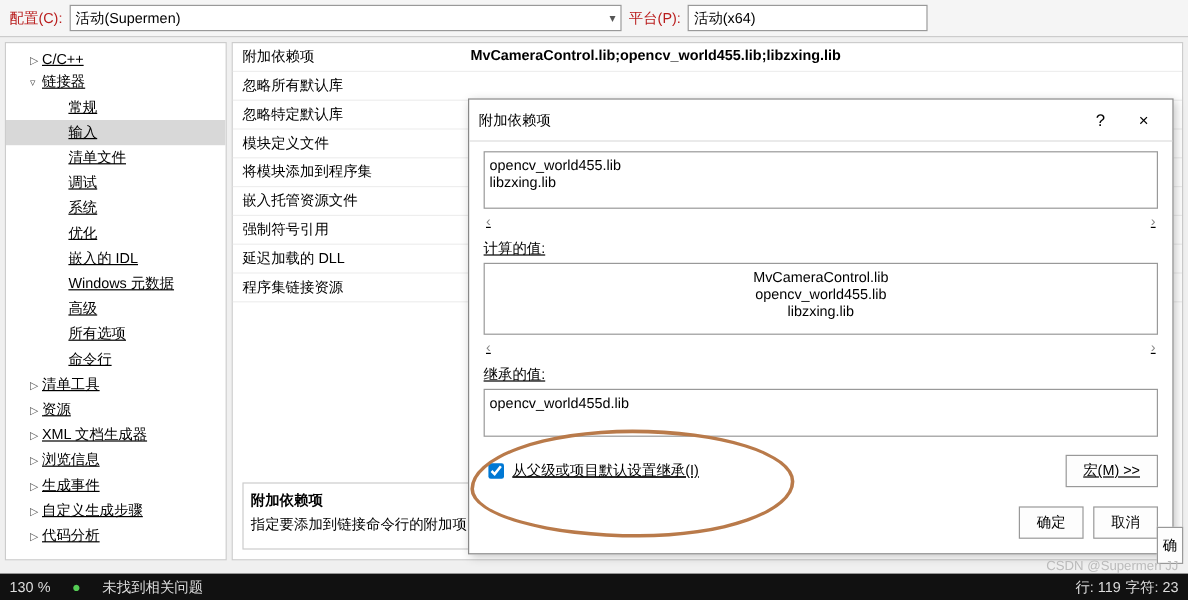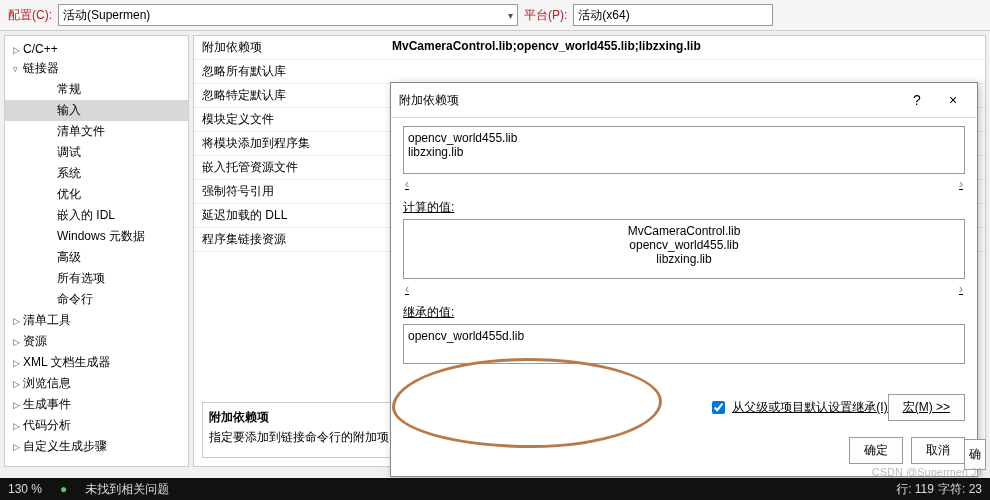--- a/index.html
+++ b/index.html
@@ -7,21 +7,21 @@
 
 .top-bar { display: flex; align-items: center; padding: 4px 8px; background: #f5f5f5; border-bottom: 1px solid #ccc; gap: 6px; }
 .top-bar label { color: #b91c1c; }
 .top-bar select, .top-bar .sel { border: 1px solid #999; background: #fff; padding: 2px 4px; height: 22px; }
 .sel-wide { flex: 1; max-width: 460px; display: flex; align-items: center; justify-content: space-between; }
 .sel-mid { width: 200px; display: flex; }
 .chev { font-size: 10px; color: #555; }
 
 .main { display: flex; height: 440px; }
 .tree { width: 185px; background: #fff; border: 1px solid #ccc; margin: 4px 0 4px 4px; padding: 4px 0; overflow: hidden; }
-.tree-item { padding: 2px 0 2px 8px; cursor: default; white-space: nowrap; }
+.tree-item { padding: 2px 0 2px 20px; cursor: default; white-space: nowrap; text-decoration: underline; }
 .tree-item.l2 { padding-left: 52px; }
 .tree-item.selected { background: #d8d8d8; }
 .tree-item .arr { display: inline-block; width: 10px; color: #555; font-size: 9px; }
 
 .content { flex: 1; margin: 4px; background: #fff; border: 1px solid #ccc; position: relative; }
 .prop-row { display: flex; border-bottom: 1px solid #eee; }
 .prop-label { width: 190px; padding: 3px 8px; }
 .prop-value { flex: 1; padding: 3px 8px; font-weight: bold; }
 .desc-box { position: absolute; bottom: 8px; left: 8px; right: 8px; border: 1px solid #ccc; padding: 6px; height: 56px; }
 .desc-box .title { font-weight: bold; margin-bottom: 3px; }
@@ -30,21 +30,21 @@
 .dlg-title { display: flex; justify-content: space-between; align-items: center; padding: 6px 8px; border-bottom: 1px solid #ddd; }
 .dlg-title-text { font-size: 12px; }
 .dlg-btns { display: flex; gap: 4px; }
 .dlg-btn { width: 32px; height: 22px; display: flex; align-items: center; justify-content: center; border: none; background: transparent; cursor: pointer; font-size: 14px; }
 .dlg-body { padding: 8px 12px; text-decoration: underline; }
 .dlg-textarea { width: 100%; border: 1px solid #999; background: #fff; padding: 4px; font-family: "Segoe UI", sans-serif; resize: none; overflow: auto; }
 .ta1 { height: 48px; }
 .ta2 { height: 60px; text-align: center; }
 .ta3 { height: 40px; }
 .dlg-label { margin: 8px 0 3px 0; }
-.chk-row { display: flex; align-items: center; justify-content: flex-end; margin-top: 27px; }
+.chk-row { display: flex; align-items: center; justify-content: space-between; margin-top: 12px; gap: 16px; }
 .chk-left { display: flex; align-items: center; gap: 4px; }
 .chk-left input { accent-color: #0078d4; }
 .chk-left label { text-decoration: underline; }
 .macro-btn, .ok-btn, .cancel-btn { border: 1px solid #999; background: #fdfdfd; padding: 4px 14px; cursor: pointer; }
 .dlg-footer { display: flex; justify-content: flex-end; gap: 8px; padding: 8px 12px 12px; }
 .scroll-hint { display:flex; justify-content:space-between; color:#888; font-size:10px; padding:0 2px; }
 
 .annot { position: absolute; top: 358px; left: 392px; width: 270px; height: 90px; border: 3px solid #b97a4a; border-radius: 50% 50% 48% 52% / 55% 48% 52% 45%; pointer-events: none; }
 
 .status-bar { position: absolute; bottom: 0; left: 0; right: 0; height: 22px; background: #111; color: #ddd; display: flex; align-items: center; font-size: 11px; padding: 0 8px; gap: 18px; }
@@ -81,22 +81,22 @@
       <div class="tree-item l2"><span>嵌入的 IDL</span></div>
       <div class="tree-item l2"><span>Windows 元数据</span></div>
       <div class="tree-item l2"><span>高级</span></div>
       <div class="tree-item l2"><span>所有选项</span></div>
       <div class="tree-item l2"><span>命令行</span></div>
       <div class="tree-item"><span class="arr">▷</span><span>清单工具</span></div>
       <div class="tree-item"><span class="arr">▷</span><span>资源</span></div>
       <div class="tree-item"><span class="arr">▷</span><span>XML 文档生成器</span></div>
       <div class="tree-item"><span class="arr">▷</span><span>浏览信息</span></div>
       <div class="tree-item"><span class="arr">▷</span><span>生成事件</span></div>
+      <div class="tree-item"><span class="arr">▷</span><span>自定义生成步骤</span></div>
       <div class="tree-item"><span class="arr">▷</span><span>代码分析</span></div>
-      <div class="tree-item"><span class="arr">▷</span><span>自定义生成步骤</span></div>
     </div>
   <div class="content">
     <div id="props">
         <div class="prop-row">
           <div class="prop-label">附加依赖项</div>
           <div class="prop-value">MvCameraControl.lib;opencv_world455.lib;libzxing.lib</div>
         </div>
         <div class="prop-row">
           <div class="prop-label">忽略所有默认库</div>
           <div class="prop-value"></div>

